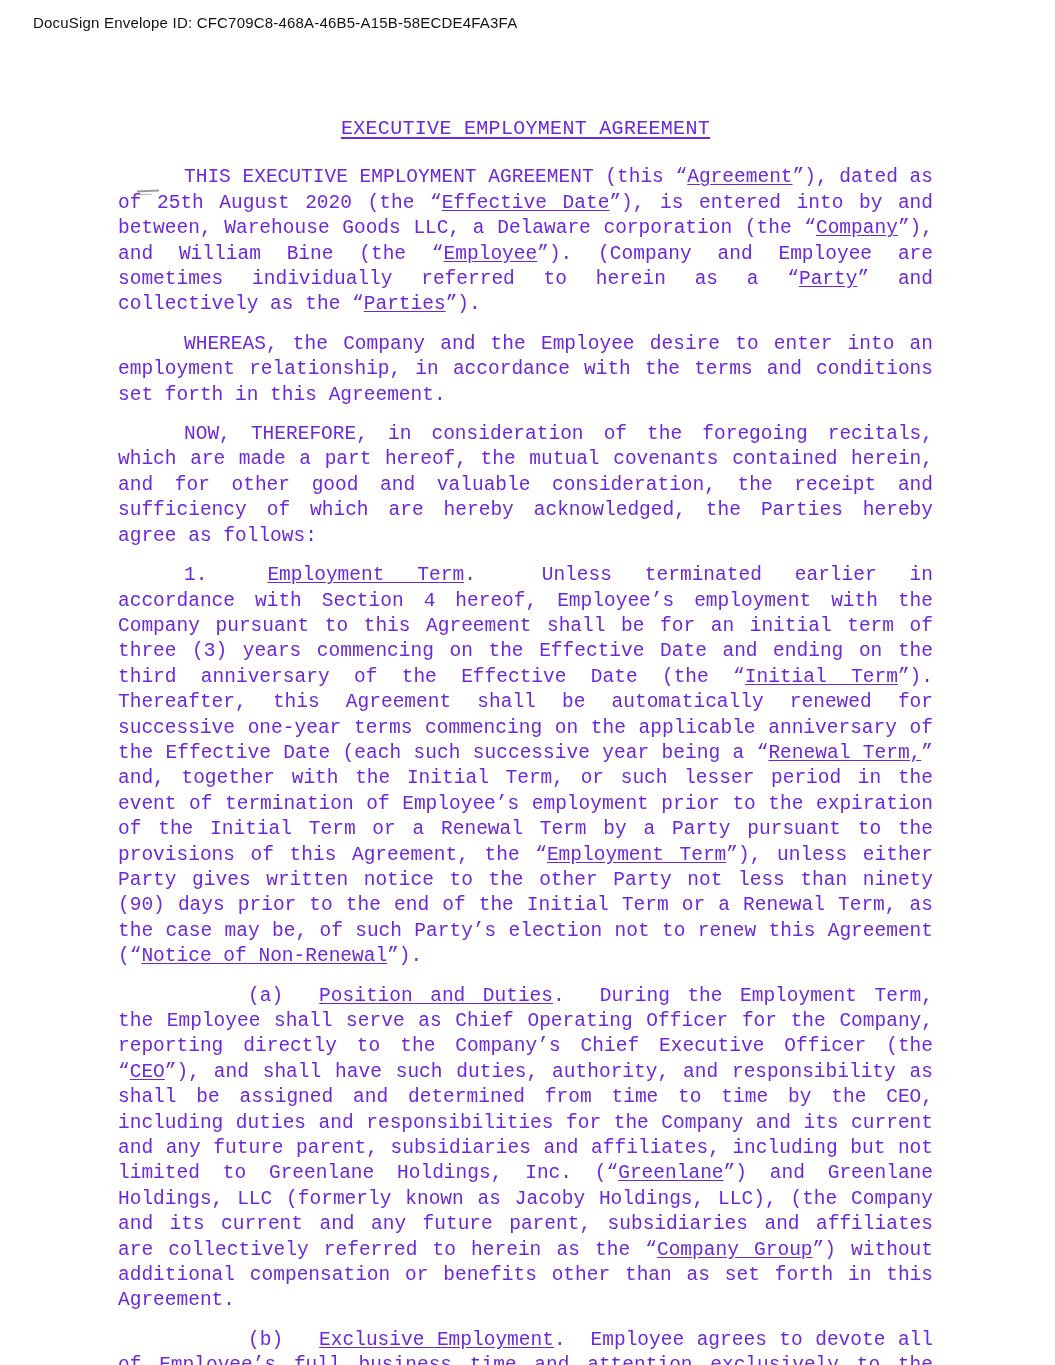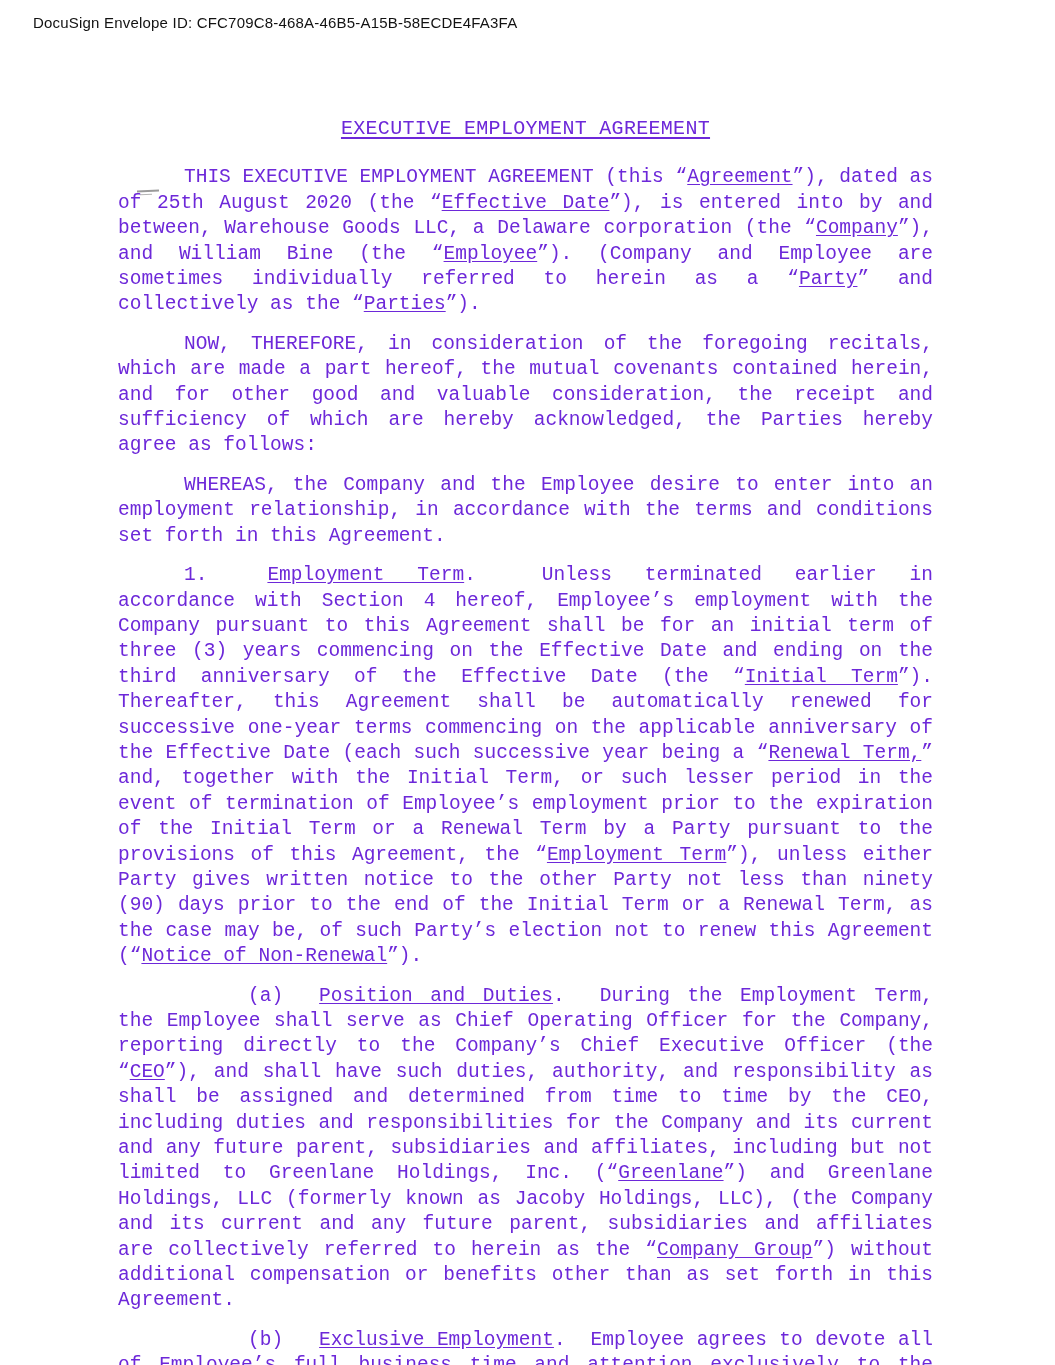--- a/index.html
+++ b/index.html
@@ -61,20 +61,20 @@
 
   <div class="strike-mark"></div>
   <div class="strike-mark-2"></div>
 
   <div class="doc">
     <h1 class="title">
       <span class="u">EXECUTIVE EMPLOYMENT AGREEMENT</span>
     </h1>
     <div>
         <p class="para indent-1"><span>THIS EXECUTIVE EMPLOYMENT AGREEMENT (this “</span><span class="u">Agreement</span><span>”), dated as of 25th August 2020 (the “</span><span class="u">Effective Date</span><span>”), is entered into by and between, Warehouse Goods LLC, a Delaware corporation (the “</span><span class="u">Company</span><span>”), and William Bine (the “</span><span class="u">Employee</span><span>”). (Company and Employee are sometimes individually referred to herein as a “</span><span class="u">Party</span><span>” and collectively as the “</span><span class="u">Parties</span><span>”).</span></p>
+        <p class="para indent-1"><span>WHEREAS, the Company and the Employee desire to enter into an employment relationship, in accordance with the terms and conditions set forth in this Agreement.</span></p>
         <p class="para indent-1"><span>NOW, THEREFORE, in consideration of the foregoing recitals, which are made a part hereof, the mutual covenants contained herein, and for other good and valuable consideration, the receipt and sufficiency of which are hereby acknowledged, the Parties hereby agree as follows:</span></p>
-        <p class="para indent-1"><span>WHEREAS, the Company and the Employee desire to enter into an employment relationship, in accordance with the terms and conditions set forth in this Agreement.</span></p>
         <p class="para indent-1 sec gap-lg"><span>1.</span><span class="tab"></span><span class="u">Employment Term</span><span>.&nbsp; Unless terminated earlier in accordance with Section 4 hereof, Employee’s employment with the Company pursuant to this Agreement shall be for an initial term of three (3) years commencing on the Effective Date and ending on the third anniversary of the Effective Date (the “</span><span class="u">Initial Term</span><span>”). Thereafter, this Agreement shall be automatically renewed for successive one-year terms commencing on the applicable anniversary of the Effective Date (each such successive year being a “</span><span class="u">Renewal Term,</span><span>” and, together with the Initial Term, or such lesser period in the event of termination of Employee’s employment prior to the expiration of the Initial Term or a Renewal Term by a Party pursuant to the provisions of this Agreement, the “</span><span class="u">Employment Term</span><span>”), unless either Party gives written notice to the other Party not less than ninety (90) days prior to the end of the Initial Term or a Renewal Term, as the case may be, of such Party’s election not to renew this Agreement (“</span><span class="u">Notice of Non-Renewal</span><span>”).</span></p>
         <p class="para indent-2 sub"><span>(a)</span><span class="tab"></span><span class="u">Position and Duties</span><span>.&nbsp; During the Employment Term, the Employee shall serve as Chief Operating Officer for the Company, reporting directly to the Company’s Chief Executive Officer (the “</span><span class="u">CEO</span><span>”), and shall have such duties, authority, and responsibility as shall be assigned and determined from time to time by the CEO, including duties and responsibilities for the Company and its current and any future parent, subsidiaries and affiliates, including but not limited to Greenlane Holdings, Inc. (“</span><span class="u">Greenlane</span><span>”) and Greenlane Holdings, LLC (formerly known as Jacoby Holdings, LLC), (the Company and its current and any future parent, subsidiaries and affiliates are collectively referred to herein as the “</span><span class="u">Company Group</span><span>”) without additional compensation or benefits other than as set forth in this Agreement.</span></p>
         <p class="para indent-2 sub"><span>(b)</span><span class="tab"></span><span class="u">Exclusive Employment</span><span>.&nbsp; Employee agrees to devote all of Employee’s full business time and attention exclusively to the performance of Employee’s duties hereunder and in furtherance of the business of the Company Group.&nbsp; Employee shall (i) perform Employee’s duties and responsibilities hereunder honestly, in good faith, to the best of Employee’s abilities in a diligent manner, and in accordance with the Company Group’s policies and applicable law, (ii) use Employee’s best efforts to promote the success of the Company Group, (iii) not do anything, or permit anything to be done at Employee’s direction, that is intended to be inconsistent with Employee’s duties to the Company Group or opposed to the best interests of the Company Group or which is a conflict of interest, and (iv) not be or become an officer, director, manager, employee, advisor, or consultant of any business other than that of the Company Group, unless the Employee receives advance written approval from the COO and all other approvals required under the policies of the Company Group.&nbsp; Employee shall not, during Employee’s employment with the</span></p>
       </div>
   </div>
 </div>
 
 </body></html>

